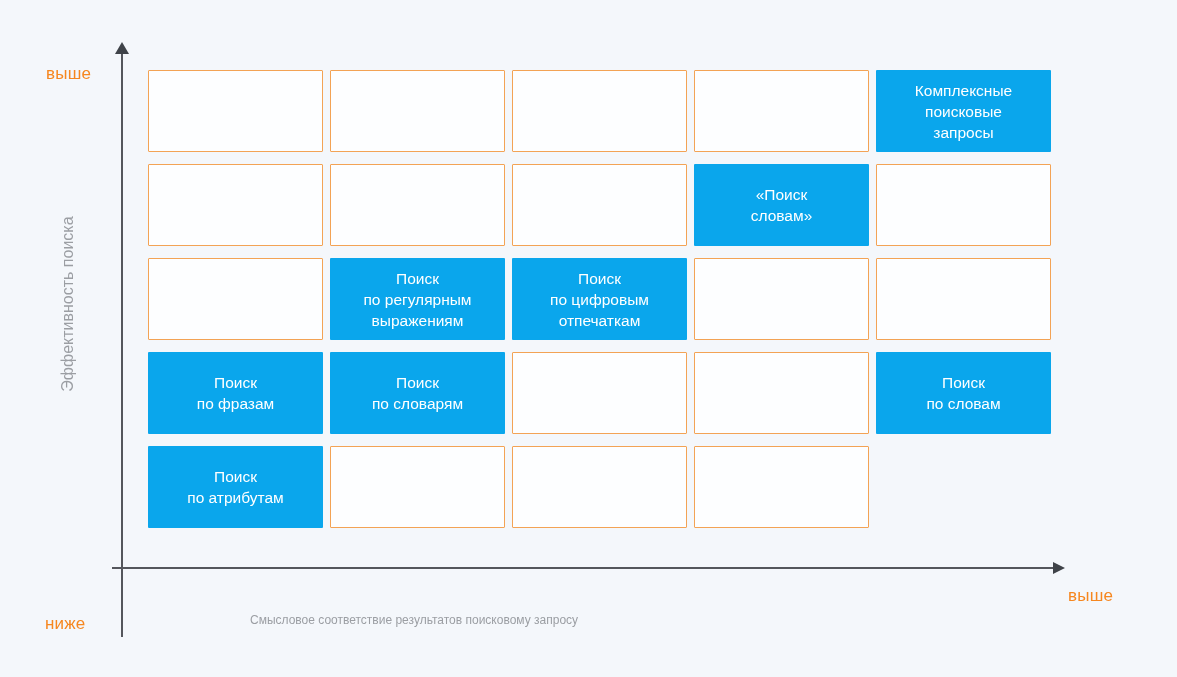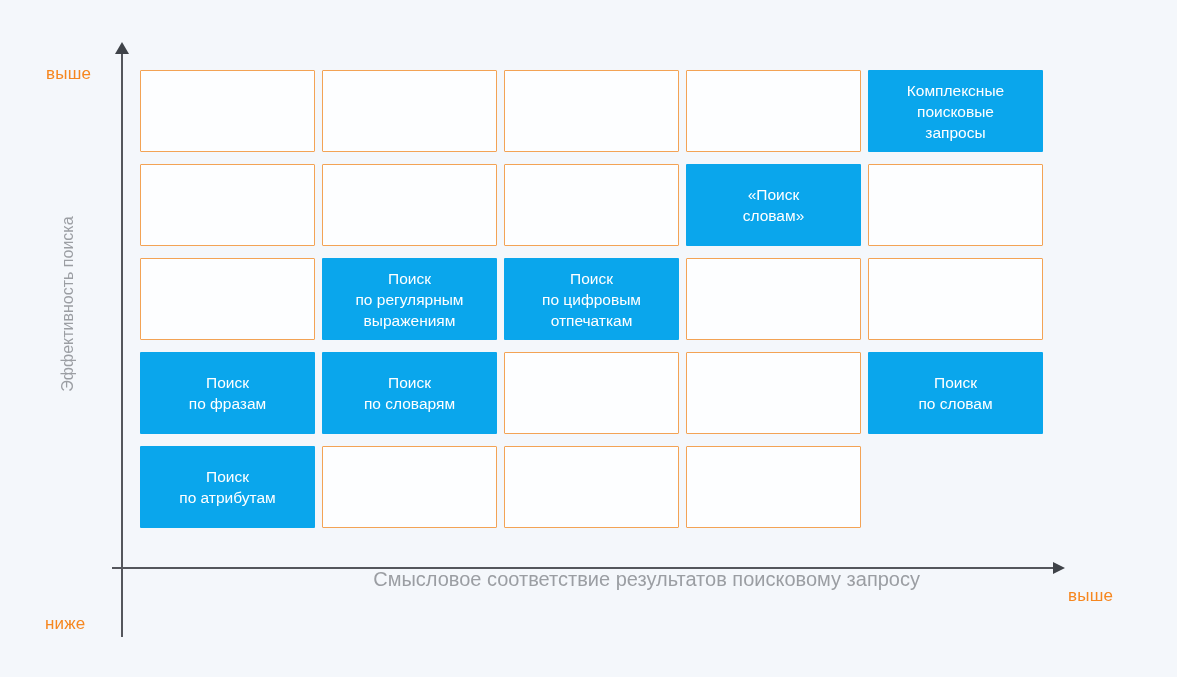--- a/index.html
+++ b/index.html
@@ -64,32 +64,32 @@
     width: 380px;
     text-align: center;
     transform: rotate(-90deg);
     transform-origin: center;
     color: #9b9ea3;
     font-size: 16px;
     white-space: nowrap;
   }
   .x-axis-title {
     position: absolute;
-    left: 250px; top: 568px;
+    left: 250px; top: 613px;
     width: 670px;
-    text-align: right;
+    text-align: left;
     color: #9b9ea3;
-    font-size: 20px;
+    font-size: 12px;
     white-space: nowrap;
   }
 
   
   .matrix-grid {
     position: absolute;
-    left: 140px; top: 70px;
+    left: 148px; top: 70px;
     display: grid;
     grid-template-columns: repeat(5, 175px);
     grid-template-rows: repeat(5, 82px);
     column-gap: 7px;
     row-gap: 12px;
   }
   .cell {
     border: 1.5px solid #f3a355;
     background: #fdfeff;
     border-radius: 1px;

